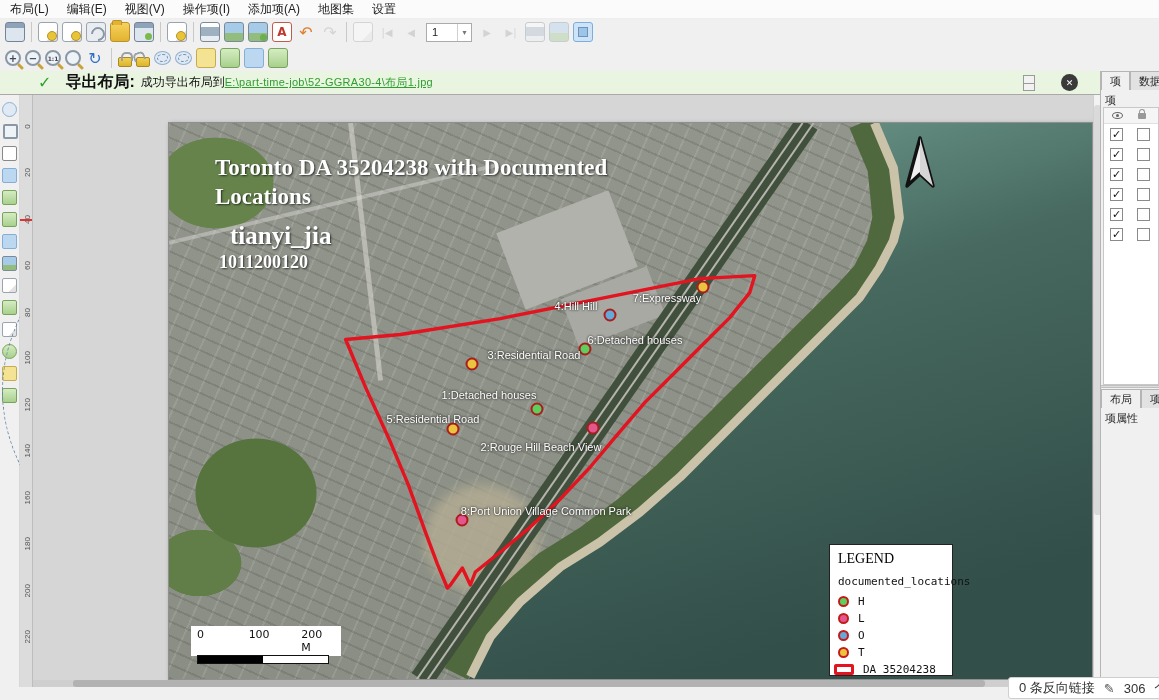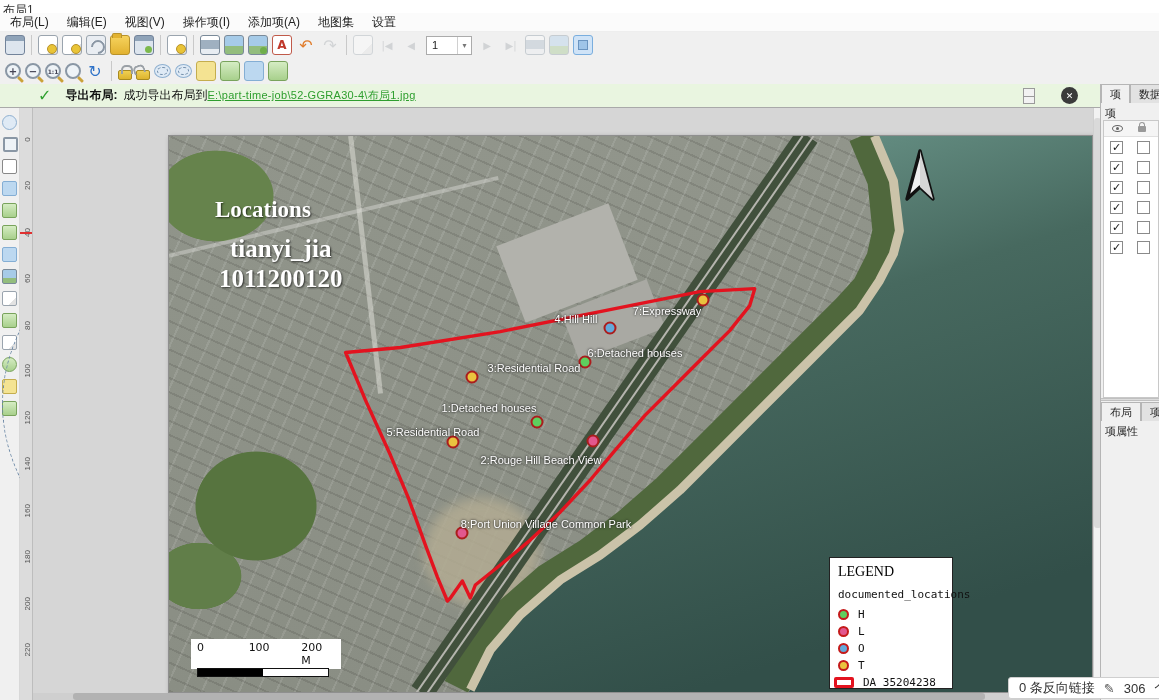--- a/index.html
+++ b/index.html
@@ -46,21 +46,21 @@
   .i-bsq    { background:#bcd8f0; border:1px solid #84aed4; }
   .i-active { background:#cfe3f7; border:1px solid #7aaede; }
   .i-active::after { content:""; position:absolute; inset:4px; background:#9ec4e8; border:1px solid #6a94c0; }
   .spin { width:46px; height:19px; background:#fff; border:1px solid #ababab; display:flex; align-items:center; margin:0 3px; }
   .spin .v { font-size:11px; color:#222; padding-left:5px; flex:1; }
   .spin .dd { width:14px; height:100%; border-left:1px solid #d0d0d0; color:#777; font-size:8px; display:flex; align-items:center; justify-content:center; }
 
   
   .msgbar { height:24px; background:#e9f5e0; border-bottom:1px solid #a9a9a9; display:flex; align-items:center; padding:0 8px; }
   .msg-check { color:#2ea02e; font-size:16px; font-weight:700; margin:0 14px 0 30px; }
-  .msg-title { font-size:12px; font-weight:700; color:#111; margin-right:6px; }
+  .msg-title { font-size:16px; font-weight:700; color:#111; margin-right:6px; }
   .msg-text  { font-size:12px; color:#111; }
   .msg-link  { font-size:11px; color:#2e9e2e; text-decoration:underline; letter-spacing:.3px; }
   .msg-right { margin-left:auto; display:flex; align-items:center; gap:26px; padding-right:14px; }
   .msg-pager { width:12px; height:16px; border:1px solid #9a9a9a; background:#f2f2f2; position:relative; }
   .msg-pager::after { content:""; position:absolute; left:0; right:0; top:7px; height:1px; background:#9a9a9a; }
   .msg-close { width:17px; height:17px; border-radius:50%; background:#3a3a3a; color:#fff; font-size:9px; font-weight:700;
                display:flex; align-items:center; justify-content:center; }
 
   
   .main { display:flex; height:616px; }
@@ -86,21 +86,21 @@
   .lot { position:absolute; background:#b2b2ac; transform:rotate(-21deg); }
   .beach-park { position:absolute; left:255px; top:362px; width:115px; height:108px; background:#b3ac93;
                 border-radius:50%; filter:blur(6px); opacity:.85; }
   .gis { position:absolute; inset:0; }
 
   .map-title { position:absolute; color:#fff; font-family:"Liberation Serif","DejaVu Serif",serif; font-weight:700;
                text-shadow:1px 1px 2px rgba(0,0,0,.65); white-space:nowrap; }
   .t1 { left:46px; top:32px;  font-size:23px; }
   .t2 { left:46px; top:61px;  font-size:23px; }
   .au { left:61px; top:99px;  font-size:25px; }
-  .sid{ left:50px; top:129px; font-size:25px; }
+  .sid{ left:50px; top:129px; font-size:18px; }
 
   .mlabel { position:absolute; transform:translate(-50%,-50%); color:#fff; font-size:11px; white-space:nowrap;
             text-shadow:0 0 2px rgba(30,30,30,.9),0 0 3px rgba(30,30,30,.6); }
   .mdot { position:absolute; width:13px; height:13px; border-radius:50%; border:2px solid #ab1d1d;
           transform:translate(-50%,-50%); }
   .da-big { position:absolute; left:409px; top:258px; transform:translate(-50%,-50%); font-size:31px; font-weight:700;
             color:#ee8494; letter-spacing:1px; white-space:nowrap;
             text-shadow:0 0 2px #fff,0 0 3px #fff,0 0 5px #fff; }
 
   
@@ -151,23 +151,20 @@
   .statusbox { position:absolute; left:1008px; top:677px; width:180px; height:22px; background:#fff;
                border:1px solid #cfcfcf; border-radius:3px; display:flex; align-items:center; gap:9px;
                padding:0 10px; font-size:13px; color:#333; }
   .pencil { color:#555; font-size:13px; }
 </style>
 </head>
 <body>
 
 <div class="app">
 
-  <div class="titlebar">
-    <span>布局1</span>
-  </div>
 
   <div class="menubar">
     <span class="mi">布局(L)</span>
     <span class="mi">编辑(E)</span>
     <span class="mi">视图(V)</span>
     <span class="mi">操作项(I)</span>
     <span class="mi">添加项(A)</span>
     <span class="mi">地图集</span>
     <span class="mi">设置</span>
   </div>
@@ -295,20 +292,21 @@
               <path d="M640,0 L253,558" stroke="#41503c" stroke-width="24"></path>
               <path d="M635,0 L248,558" stroke="#b5b5ae" stroke-width="2"></path>
               <path d="M646,0 L259,558" stroke="#b5b5ae" stroke-width="2"></path>
 
               <path d="M182,0 L212,258" stroke="rgba(220,220,214,.55)" stroke-width="5" fill="none"></path>
               <path d="M0,120 L330,42" stroke="rgba(220,220,214,.45)" stroke-width="4" fill="none"></path>
 
               <polygon points="177,217 232,212 332,196 432,176 532,156 587,153 582,170 562,195 537,220 507,250 477,280 447,315 422,345 392,377 362,405 332,430 307,450 302,463 294,446 282,463 279,466 269,442 257,410 240,363 222,320 197,265" fill="none" stroke="#e3131f" stroke-width="3.4" stroke-linejoin="round"></polygon>
             </svg>
 
+            <div class="map-title t1">Toronto DA 35204238 with Documented</div>
             <div class="map-title t2">Locations</div>
             <div class="map-title au">tianyi_jia</div>
             <div class="map-title sid">1011200120</div>
 
             <span class="mdot" style="left: 368px; top: 286px; background: rgb(94, 207, 94);"></span>
             <span class="mdot" style="left: 424px; top: 305px; background: rgb(226, 87, 142);"></span>
             <span class="mdot" style="left: 303px; top: 241px; background: rgb(234, 195, 63);"></span>
             <span class="mdot" style="left: 441px; top: 192px; background: rgb(99, 169, 218);"></span>
             <span class="mdot" style="left: 284px; top: 306px; background: rgb(234, 195, 63);"></span>
             <span class="mdot" style="left: 416px; top: 226px; background: rgb(94, 207, 94);"></span>

